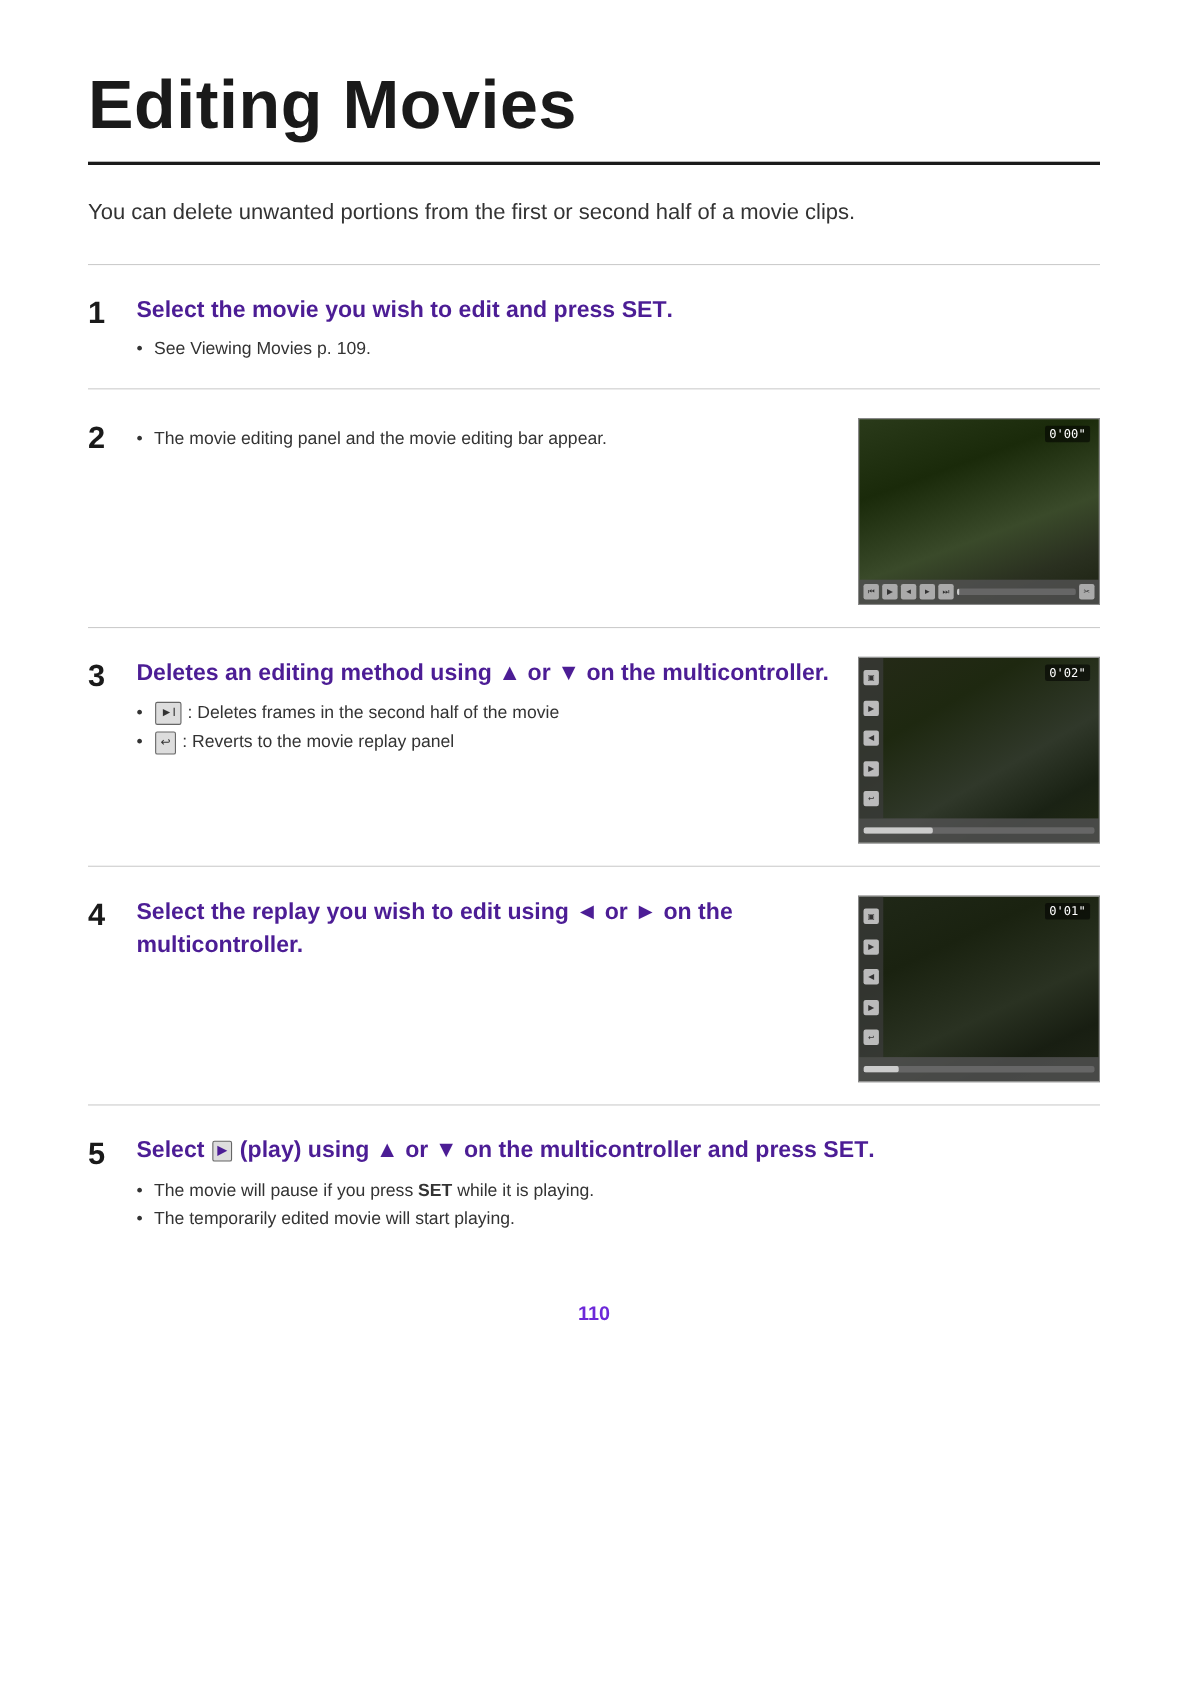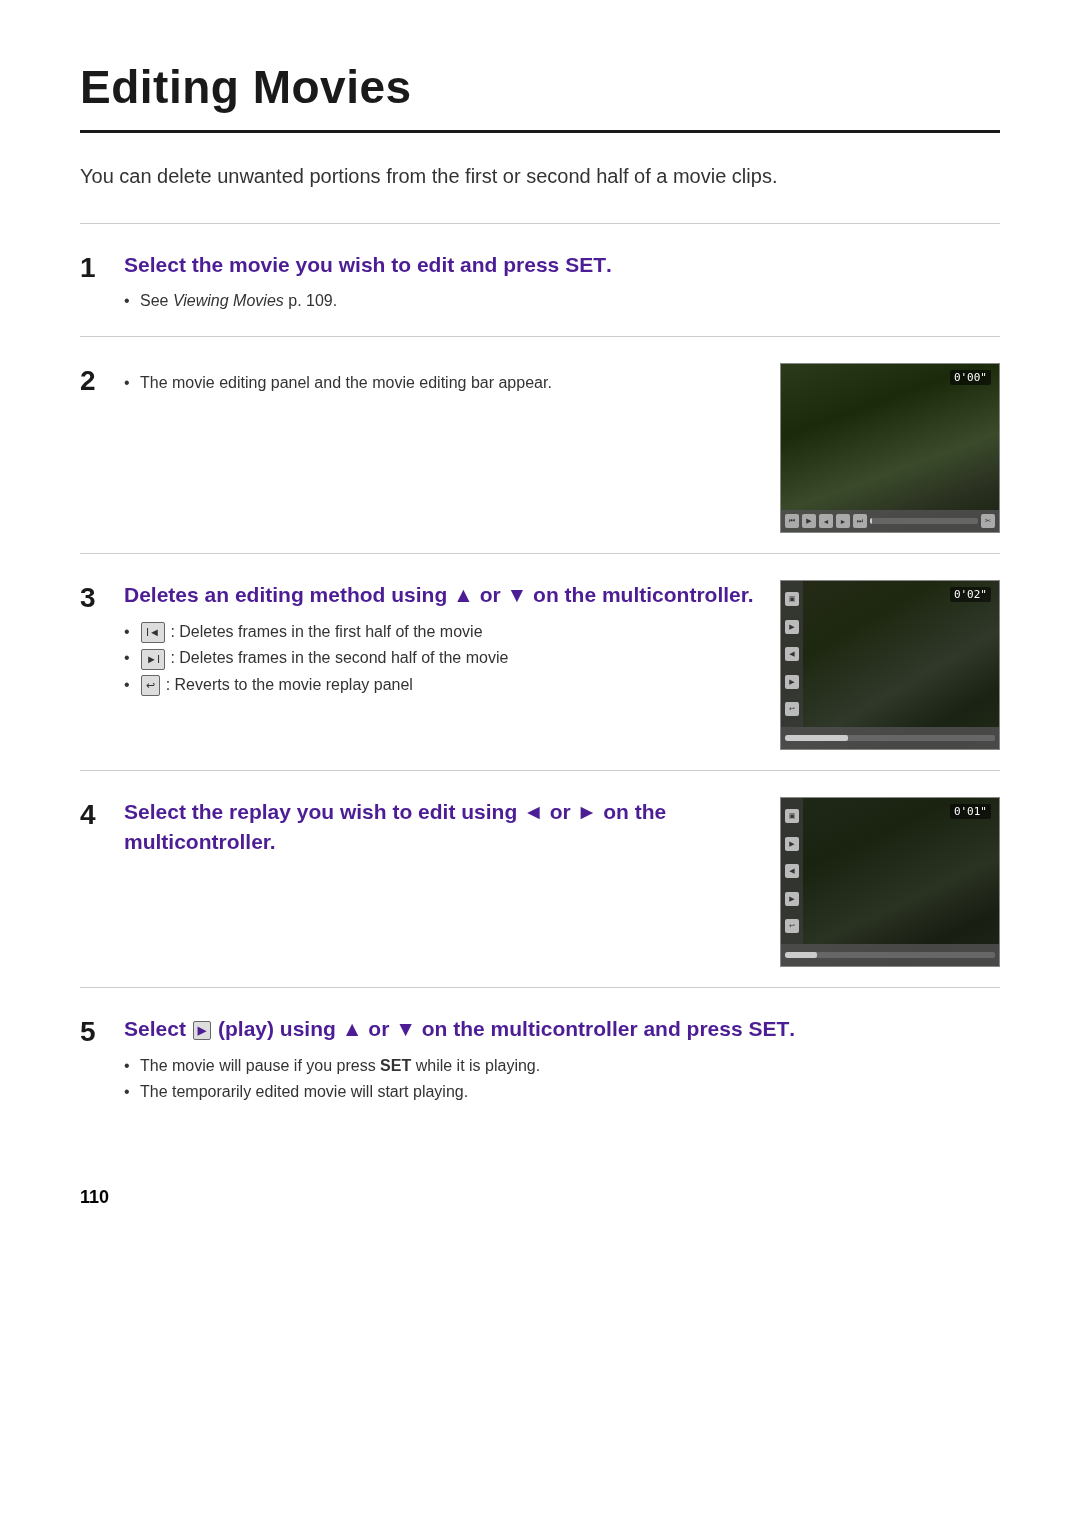--- a/index.html
+++ b/index.html
@@ -11,21 +11,21 @@
     body {
       background: #ffffff;
       font-family: Arial, Helvetica, sans-serif;
       width: 1080px;
       min-height: 1529px;
       padding: 60px 80px 80px 80px;
       color: #1a1a1a;
     }
 
     .page-title {
-      font-size: 46px;
+      font-size: 62px;
       font-weight: bold;
       color: #1a1a1a;
       border-bottom: 3px solid #1a1a1a;
       padding-bottom: 16px;
       margin-bottom: 28px;
       letter-spacing: 0.5px;
     }
 
     .intro-text {
       font-size: 20px;
@@ -200,28 +200,28 @@
 
     .step-5-section {
       border-top: 1.5px solid #ccc;
       padding: 26px 0 20px 0;
       display: flex;
       flex-direction: row;
       align-items: flex-start;
     }
 
     .italic-link {
-      font-style: italic;
     }
 
     .page-footer {
-      margin-top: 60px;
+      margin-top: 40px;
       font-size: 18px;
       font-weight: bold;
-      color: #000000;
+      color: #6d28d9;
+      text-align: center;
     }
 
     .icon-inline {
       display: inline-block;
       border: 1.5px solid #666;
       border-radius: 2px;
       padding: 1px 4px;
       font-size: 11px;
       background: #ddd;
       vertical-align: middle;
@@ -270,21 +270,20 @@
   </div>
 </div>
 
 <div class="step-section">
   <div class="step-number">3</div>
   <div class="step-content">
     <div class="step-heading">
       Deletes an editing method using ▲ or ▼ on the multicontroller.
     </div>
     <ul class="bullet-list">
-      <li><span class="icon-inline">I◄</span> : Deletes frames in the first half of the movie</li>
       <li><span class="icon-inline">►I</span> : Deletes frames in the second half of the movie</li>
       <li><span class="icon-inline">↩</span> : Reverts to the movie replay panel</li>
     </ul>
   </div>
   <div class="step-image movie-3">
     <div class="side-panel">
       <div class="side-btn">▣</div>
       <div class="side-btn">▶</div>
       <div class="side-btn">◀</div>
       <div class="side-btn">▶</div>

